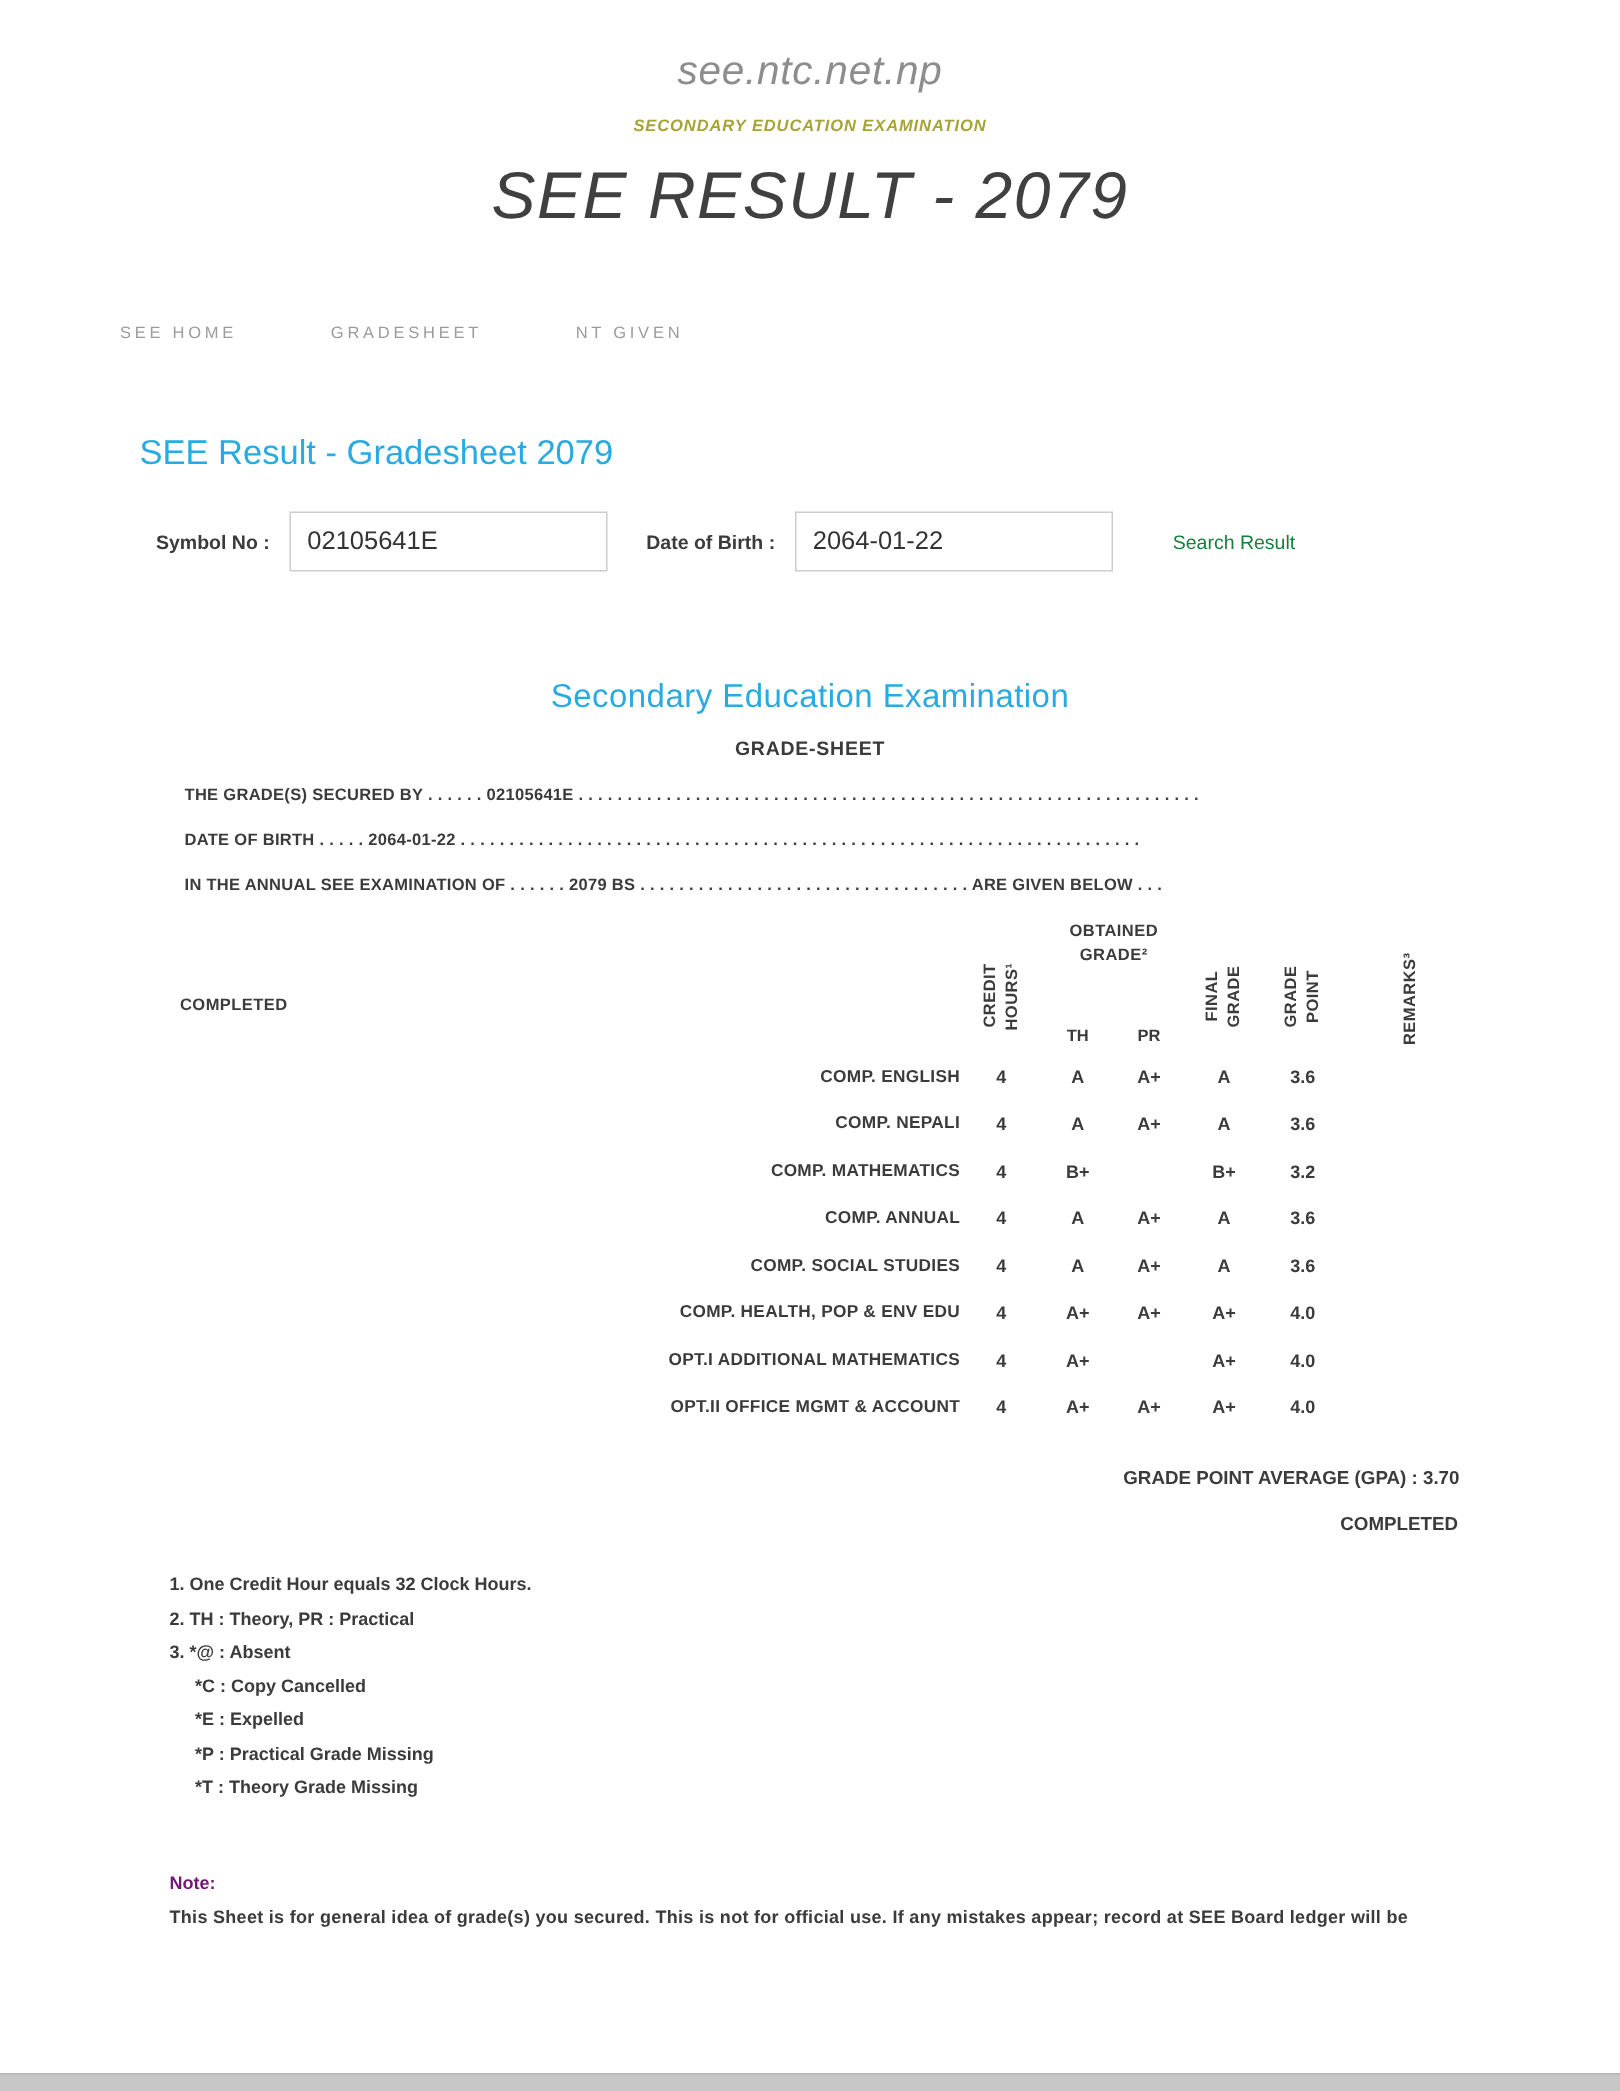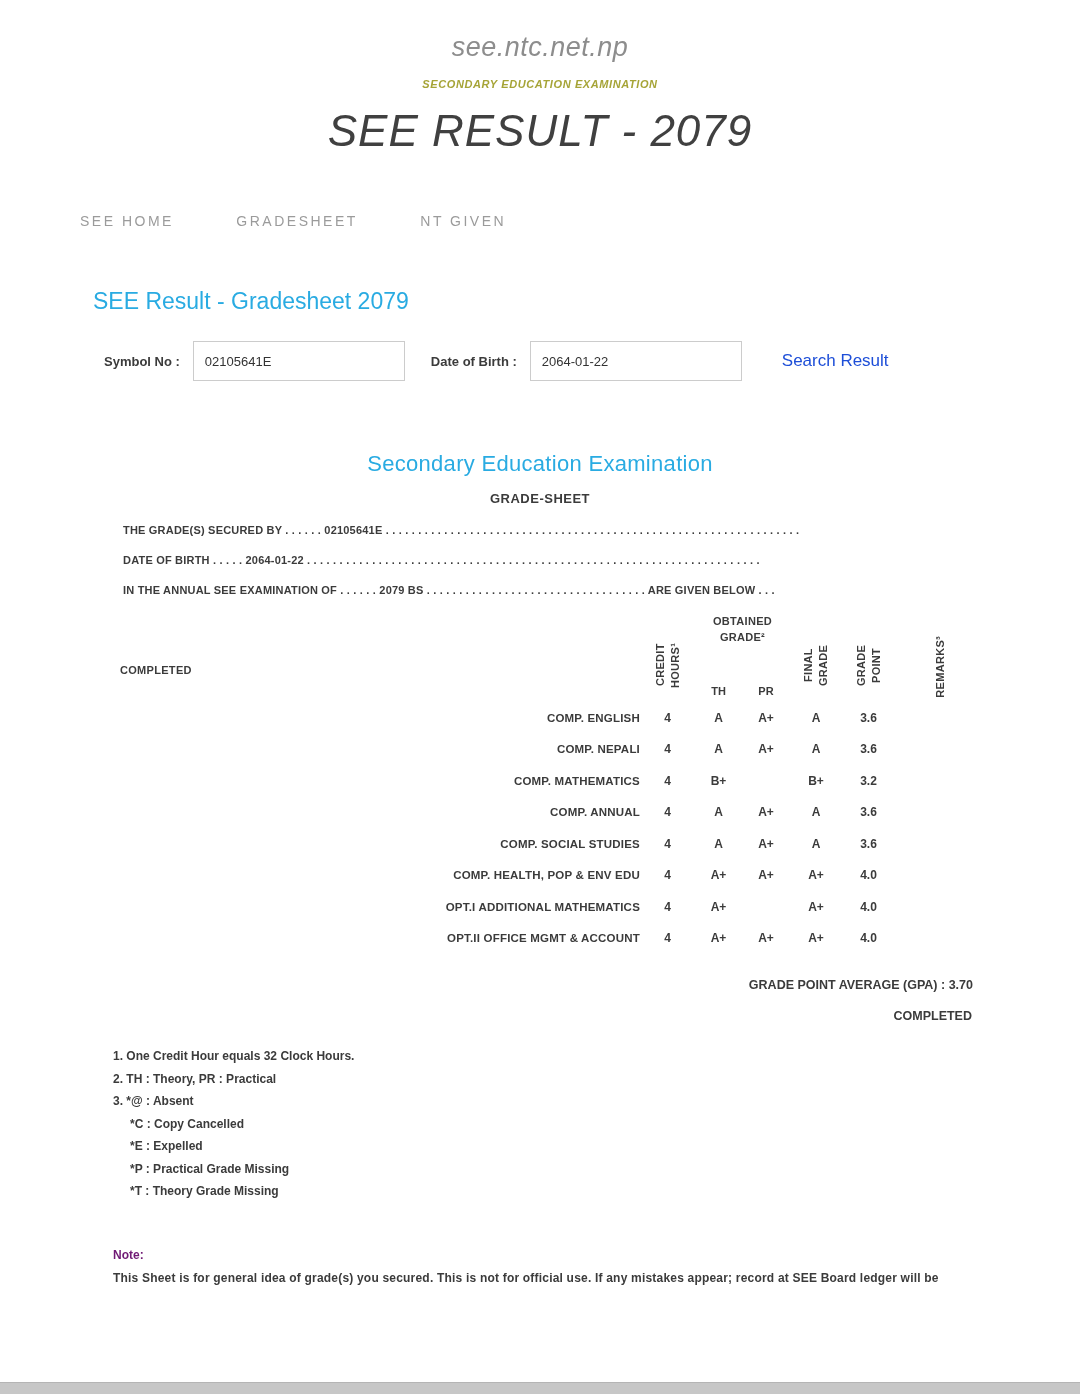--- a/index.html
+++ b/index.html
@@ -14,32 +14,32 @@
   }
 
   
   .site-header { text-align: center; padding-top: 32px; font-style: italic; }
   .site-name { font-size: 27px; color: #8d8d8d; letter-spacing: 0.5px; }
   .site-tagline { margin-top: 15px; font-size: 11px; font-weight: bold; color: #a6a437; letter-spacing: 0.6px; }
   .site-title { margin: 16px 0 0; font-size: 44px; font-weight: normal; color: #404040; letter-spacing: 1px; }
 
   
   .top-nav { margin-top: 56px; padding-left: 80px; }
-  .nav-link { display: inline-block; margin-right: 58px; font-size: 14px; letter-spacing: 2.5px; color: #9b9b9b; text-decoration: none; }
+  .nav-link { display: inline-block; margin-right: 58px; font-size: 11px; letter-spacing: 2.5px; color: #9b9b9b; text-decoration: none; }
 
   
   .container { width: 894px; margin: 0 auto; }
   .section-heading { margin: 58px 0 0; font-size: 23px; font-weight: normal; color: #29abe2; }
 
   
   .search-form { margin-top: 26px; display: flex; align-items: center; padding-left: 11px; }
   .form-label { font-size: 13px; font-weight: bold; color: #3b3b3b; white-space: nowrap; }
-  .form-input { width: 212px; height: 40px; border: 1px solid #cccccc; margin-left: 13px; font-size: 13px; color: #333333; padding: 0 11px; font-family: "Liberation Sans", sans-serif; outline: none; }
+  .form-input { width: 212px; height: 40px; border: 1px solid #cccccc; margin-left: 13px; font-size: 17px; color: #333333; padding: 0 11px; font-family: "Liberation Sans", sans-serif; outline: none; }
   .lbl2 { margin-left: 26px; }
-  .search-btn { margin-left: 40px; background: none; border: none; color: #1d4ed8; font-size: 17px; font-family: "Liberation Sans", sans-serif; cursor: pointer; padding: 0; }
+  .search-btn { margin-left: 40px; background: none; border: none; color: #15803d; font-size: 13px; font-family: "Liberation Sans", sans-serif; cursor: pointer; padding: 0; }
 
   
   .result-title { margin: 70px 0 0; text-align: center; font-size: 22px; font-weight: normal; color: #29abe2; letter-spacing: 0.3px; }
   .result-subtitle { margin-top: 14px; text-align: center; font-size: 13px; font-weight: bold; color: #3b3b3b; letter-spacing: 0.5px; }
 
   .intro { margin-top: 18px; padding-left: 30px; }
   .intro-line { margin: 0 0 17px; font-size: 11px; line-height: 13px; font-weight: bold; color: #3b3b3b; white-space: nowrap; overflow: hidden; letter-spacing: 0.2px; }
 
   
   .grades-table { margin: 14px 0 0 27px; width: 866px; border-collapse: collapse; table-layout: fixed; }

